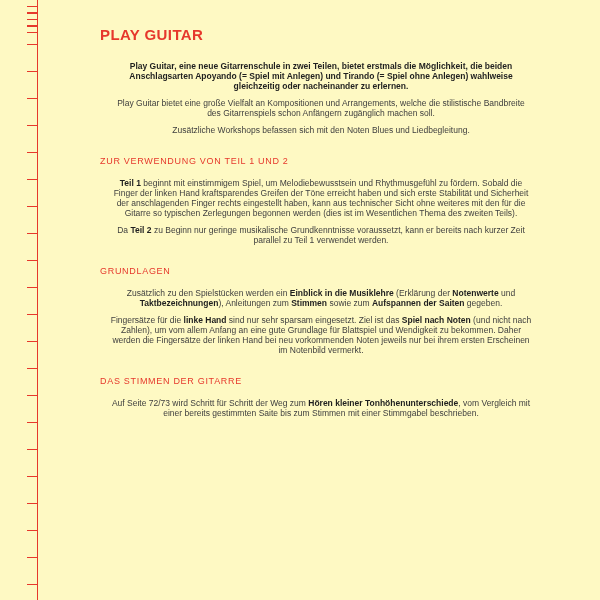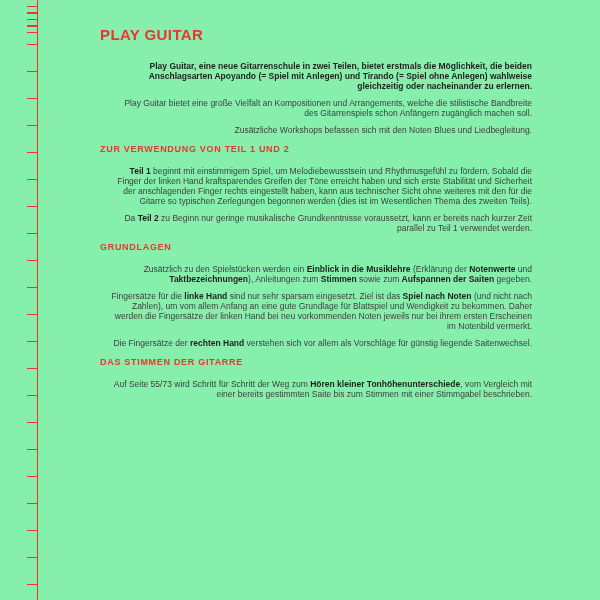--- a/index.html
+++ b/index.html
@@ -8,21 +8,21 @@
     --bold-text:#1f1f1f;
   }
   *{box-sizing:border-box;margin:0;padding:0;}
   html,body{width:600px;height:600px;}
   body{
     background:#ffffff;
     font-family:"Liberation Sans", sans-serif;
     position:relative;
     overflow:hidden;
   }
-  .page{position:absolute;inset:0;background:#86efac;}
+  .page{position:absolute;inset:0;background:#fef9c3;}
   
   .rule-line{
     position:absolute;left:37px;top:0;bottom:0;width:1px;
     background:var(--accent);
   }
   .ticks-top{
     position:absolute;left:27px;top:6px;width:10px;height:28px;
     background:repeating-linear-gradient(to bottom,var(--accent) 0 1.2px,transparent 1.2px 6.5px);
   }
   .ticks{
@@ -35,31 +35,31 @@
   h1.title{
     color:var(--accent);
     font-size:15px;
     font-weight:bold;
     letter-spacing:0.4px;
     margin:0 0 18px 0;
   }
   h2.section-heading{
     color:var(--accent);
     font-size:9px;
-    font-weight:bold;
+    font-weight:normal;
     letter-spacing:0.7px;
-    margin:9px 0 12px 0;
+    margin:21px 0 12px 0;
     text-transform:uppercase;
   }
   p.body-para{
     font-size:8.5px;
     line-height:10px;
     color:var(--body-text);
     margin:0 0 7px 10px;
-    text-align:right;
+    text-align:center;
   }
   p.body-para .b{
     font-weight:bold;
     color:var(--bold-text);
   }
 </style>
 </head>
 <body>
 
 <div class="page">
@@ -84,22 +84,21 @@
       <p class="body-para"><span>Da </span><span class="b">Teil 2</span><span> zu Beginn nur geringe musikalische Grundkenntnisse voraussetzt, kann er bereits nach kurzer Zeit parallel zu Teil 1 verwendet werden.</span></p>
     </section>
 
     <section>
       <h2 class="section-heading">GRUNDLAGEN</h2>
       <p class="body-para"><span>Zusätzlich zu den Spielstücken werden ein </span><span class="b">Einblick in die Musiklehre</span><span> (Erklärung der </span><span class="b">Notenwerte</span><span> und </span><span class="b">Taktbezeichnungen</span><span>), Anleitungen zum </span><span class="b">Stimmen</span><span> sowie zum </span><span class="b">Aufspannen der Saiten</span><span> gegeben.</span></p>
     </section>
 
     <section>
       <p class="body-para"><span>Fingersätze für die </span><span class="b">linke Hand</span><span> sind nur sehr sparsam eingesetzt. Ziel ist das </span><span class="b">Spiel nach Noten</span><span> (und nicht nach Zahlen), um vom allem Anfang an eine gute Grundlage für Blattspiel und Wendigkeit zu bekommen. Daher werden die Fingersätze der linken Hand bei neu vorkommenden Noten jeweils nur bei ihrem ersten Erscheinen im Notenbild vermerkt.</span></p>
-      <p class="body-para"><span>Die Fingersätze der </span><span class="b">rechten Hand</span><span> verstehen sich vor allem als Vorschläge für günstig liegende Saitenwechsel.</span></p>
     </section>
 
     <section>
       <h2 class="section-heading">DAS STIMMEN DER GITARRE</h2>
-      <p class="body-para"><span>Auf Seite 55/73 wird Schritt für Schritt der Weg zum </span><span class="b">Hören kleiner Tonhöhenunterschiede</span><span>, vom Vergleich mit einer bereits gestimmten Saite bis zum Stimmen mit einer Stimmgabel beschrieben.</span></p>
+      <p class="body-para"><span>Auf Seite 72/73 wird Schritt für Schritt der Weg zum </span><span class="b">Hören kleiner Tonhöhenunterschiede</span><span>, vom Vergleich mit einer bereits gestimmten Saite bis zum Stimmen mit einer Stimmgabel beschrieben.</span></p>
     </section>
 
   </div>
 </div>
 
 </body></html>

